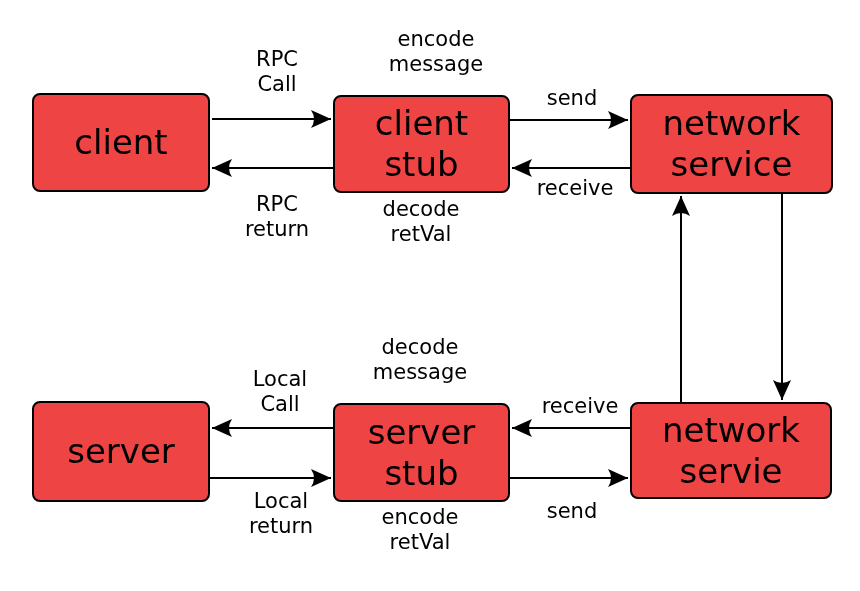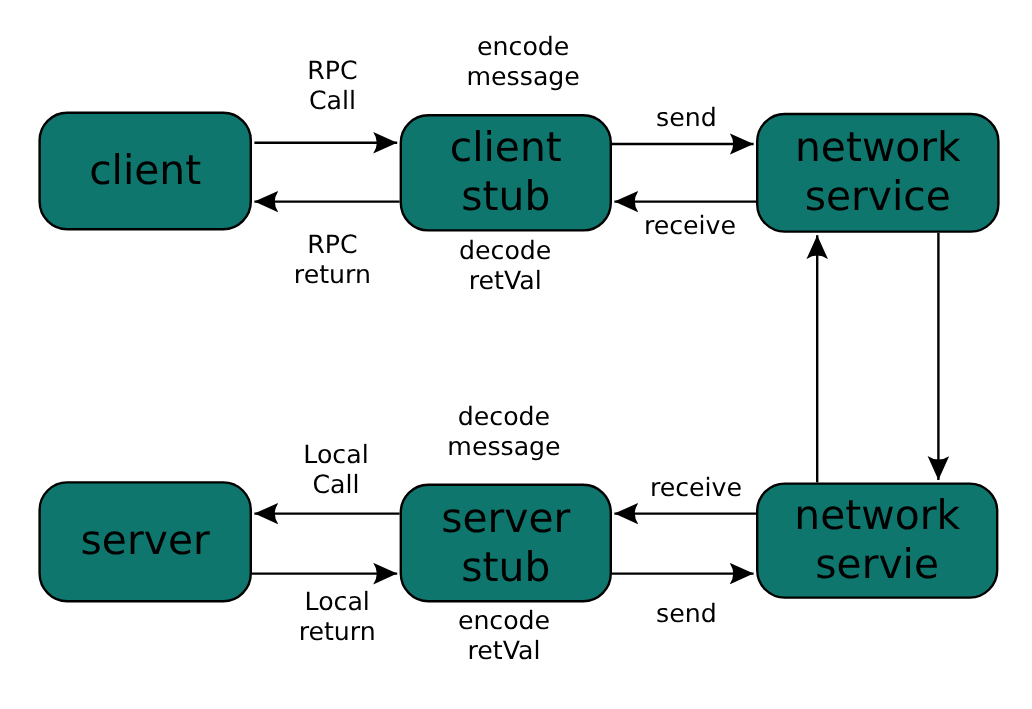--- a/index.html
+++ b/index.html
@@ -24,22 +24,22 @@
     height: 591px;
   }
   .arrow-layer line {
     stroke: #000000;
     stroke-width: 2;
   }
   .node {
     position: absolute;
     box-sizing: border-box;
     border: 2.5px solid #000000;
-    border-radius: 24px;
-    background: #0f766e;
+    border-radius: 8px;
+    background: #ef4444;
     display: flex;
     align-items: center;
     justify-content: center;
     text-align: center;
     white-space: pre-line;
     font-size: 34px;
     line-height: 41px;
   }
   .node-client           { left: 32px;  top: 93px;  width: 178px; height: 99px;  }
   .node-client-stub      { left: 333px; top: 95px;  width: 177px; height: 98px;  }

